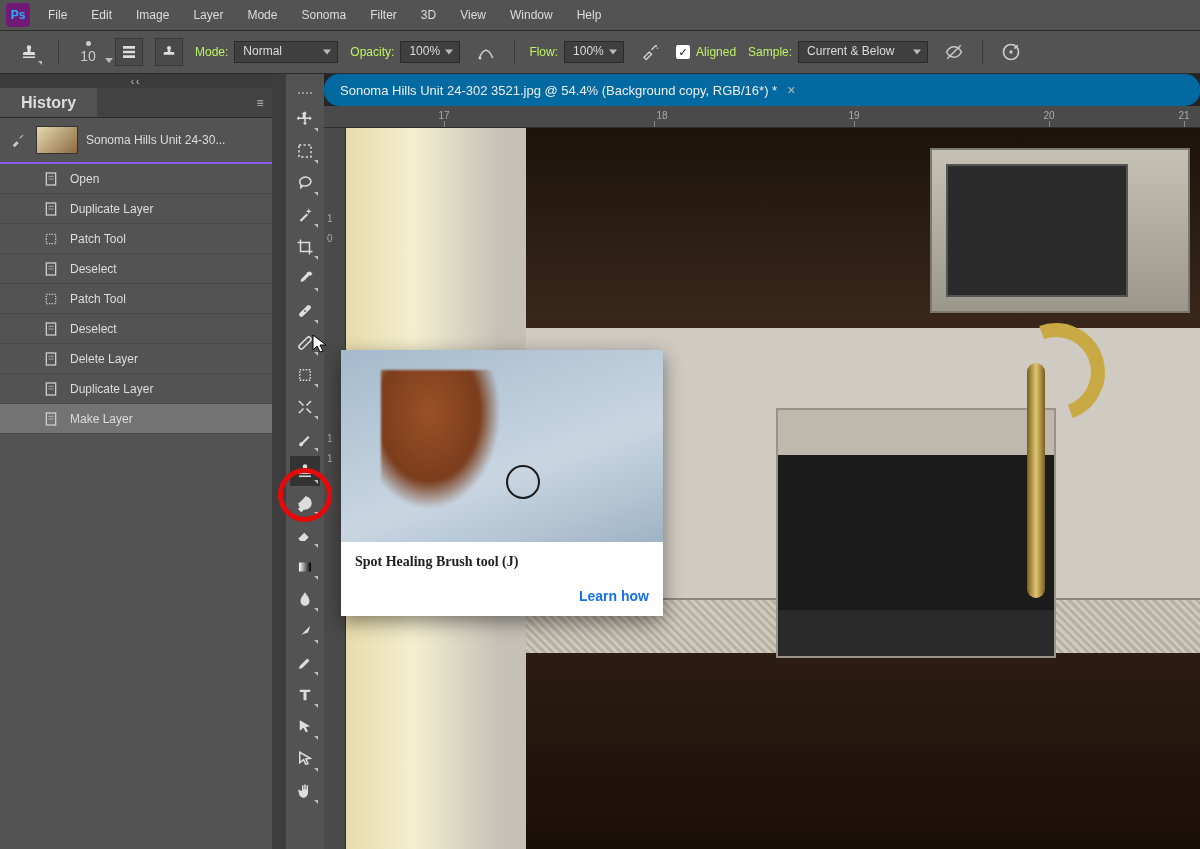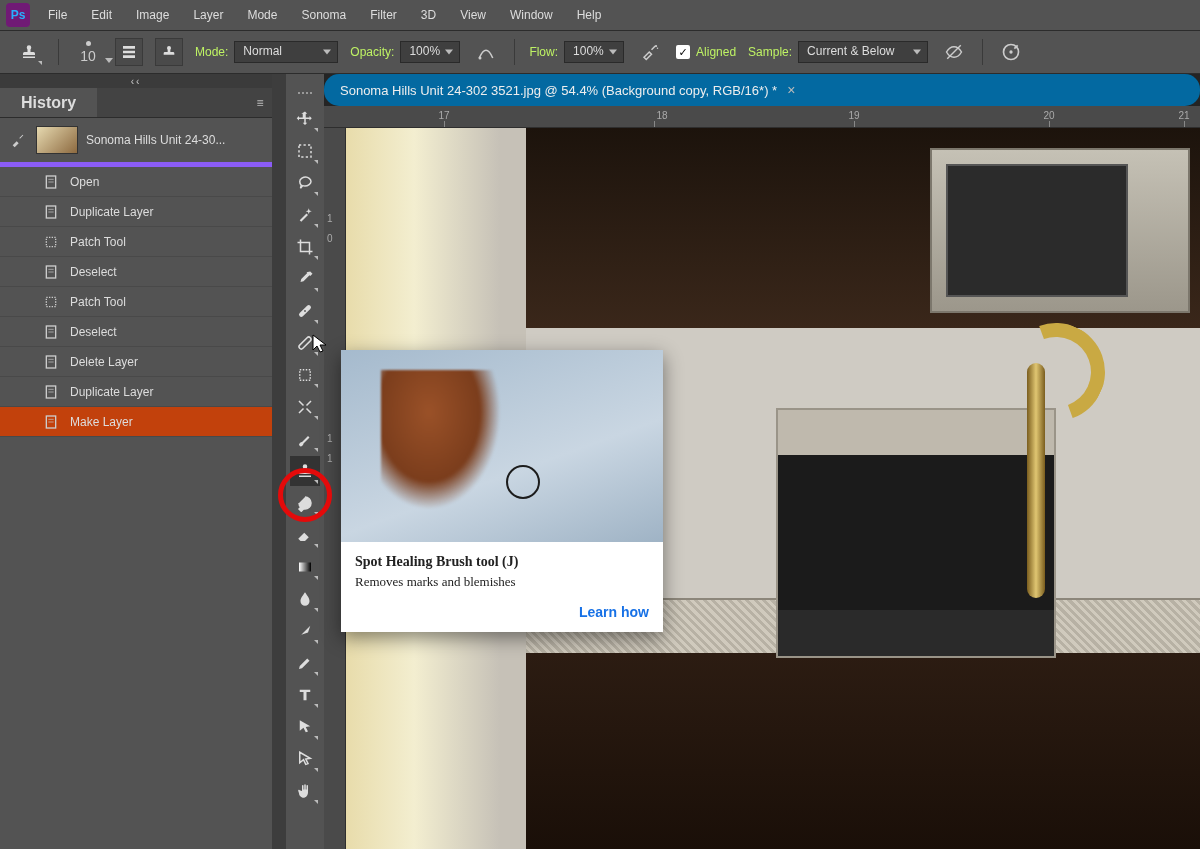--- a/index.html
+++ b/index.html
@@ -130,36 +130,36 @@
     display:flex; align-items:center;
     background: #535353;
     font-size: 16px;
     font-weight: 600;
   }
   .panel-menu { margin-left:auto; width:24px; text-align:center; color:#bbb; }
 
   .snapshot-row {
     display:flex; align-items:center; gap:8px;
     padding: 8px 10px;
-    border-bottom: 5px solid #8b5cf6;
+    border-bottom: 2px solid #8b5cf6;
   }
   .snapshot-row .brush-ico { width:18px; color:#bbb; }
   .snapshot-row .thumb {
     width: 42px; height: 28px; border:1px solid #333;
     background: linear-gradient(135deg,#e6d9b0,#8d6a40);
   }
   .history-list { display:flex; flex-direction:column; }
   .hist-row {
     display:flex; align-items:center; gap:10px;
     height: 30px;
     padding: 0 18px 0 42px;
     border-bottom: 1px solid #494949;
     font-size: 12px;
   }
-  .hist-row.selected { background: #c2410c; }
+  .hist-row.selected { background: #737373; }
   .hist-row .hist-ico { width:18px; height:18px; display:flex;align-items:center;justify-content:center;color:#bbb; }
 
   
   .dock-col {
     width: 14px;
     background: #3d3d3d;
   }
 
   
   .toolbar {
@@ -771,16 +771,15 @@
       <path fill="#fff" stroke="#000" stroke-width="1" d="M1 1l0 15 4-4 3 6 3-1-3-6 6 0z"></path>
     </svg>
 </div>
 
 <div class="tooltip-card">
   <div class="tt-img">
     <div class="ring"></div>
   </div>
   <div class="tt-body">
     <div class="tt-title">Spot Healing Brush tool (J)</div>
-    <div class="tt-desc">Removes marks and blemishes</div>
   </div>
   <a class="tt-link">Learn how</a>
 </div>
 
 </body></html>

